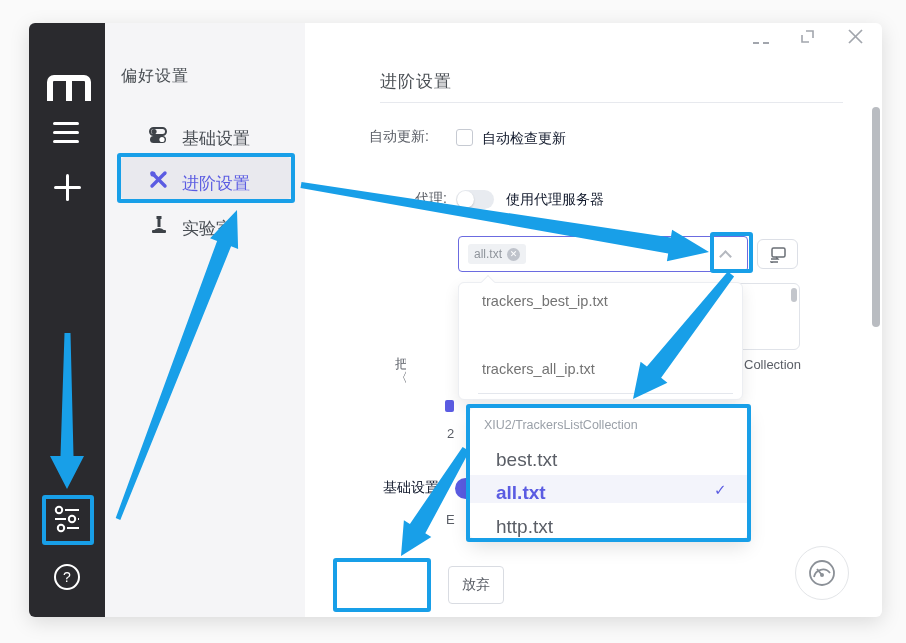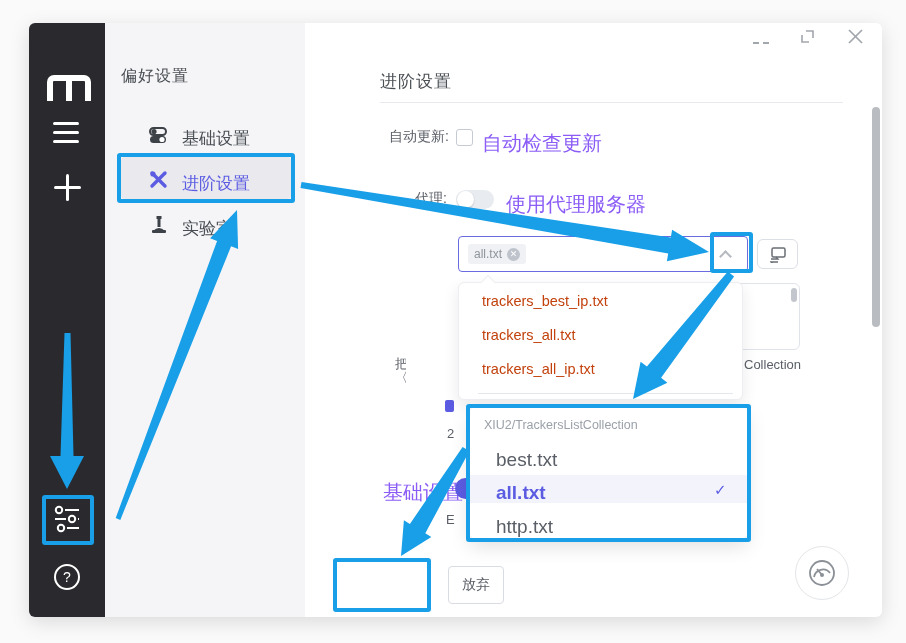--- a/index.html
+++ b/index.html
@@ -20,21 +20,21 @@
   
   #prefs { left:105px; top:23px; width:200px; height:594px; background:#f5f5f7; }
   .prefs-title { left:121px; top:66px; font-size:16px; color:#4a4f54; letter-spacing:1px; }
   .menu-label { font-size:17px; color:#4a4f55; }
   .menu-label.active { color:#5b5ce2; }
 
   
   .page-title { left:380px; top:70px; font-size:17px; color:#4a4f54; letter-spacing:1px; }
   .divider { left:380px; top:102px; width:463px; height:1px; background:#e7e9ee; }
   .form-label { font-size:14px; color:#5a5e66; text-align:right; }
-  .sub-label  { font-size:20px; color:#8b5cf6; }
+  .sub-label  { font-size:14px; color:#0f172a; }
   .frag { font-size:13px; color:#5a5e66; overflow:hidden; white-space:nowrap; }
 
   .checkbox { width:17px; height:17px; background:#fff; border:1px solid #c6cad2; border-radius:3px; }
   .toggle-off { width:38px; height:19px; background:#e8ebf0; border-radius:10px; }
   .toggle-knob { position:absolute; left:1px; top:1px; width:17px; height:17px;
     background:#fff; border-radius:50%; box-shadow:0 1px 2px rgba(0,0,0,.18); }
 
   .select { left:458px; top:236px; width:290px; height:36px; background:#fff;
     border:1.5px solid #6b6be0; border-radius:4px; }
   .tag { left:468px; top:244px; height:20px; padding:0 6px; background:#eff1f4;
@@ -49,21 +49,21 @@
 
   .textarea-ghost { left:458px; top:283px; width:342px; height:67px; background:#fff;
     border:1px solid #e0e3e9; border-radius:6px; }
   .mini-thumb { left:791px; top:288px; width:6px; height:14px; background:#c3c6cc; border-radius:3px; }
 
   
   .panel1 { left:458px; top:282px; width:285px; height:118px; background:#fff;
     border:1px solid #eceef2; border-radius:6px; box-shadow:0 6px 16px rgba(0,0,0,.09); }
   .notch { left:483px; top:277px; width:10px; height:10px; background:#fff;
     border-left:1px solid #eceef2; border-top:1px solid #eceef2; transform:rotate(45deg); }
-  .p1-item { left:482px; width:250px; height:22px; font-size:14.5px; color:#c2410c; }
+  .p1-item { left:482px; width:250px; height:22px; font-size:14.5px; color:#737373; }
   .p1-div { left:478px; top:393px; width:255px; height:1px; background:#e4e7ed; }
 
   .panel2 { left:470px; top:408px; width:277px; height:130px; background:#fff;
     border-radius:4px; box-shadow:0 8px 20px rgba(0,0,0,.13); }
   .p2-head { left:484px; top:418px; font-size:12.5px; color:#9ba1a9; }
   .p2-item { left:496px; font-size:19px; color:#5a5e66; }
   .sel-row { left:470px; top:475px; width:277px; height:28px; background:#f3f4fb; }
   .sel-item { color:#5b5ce2; font-weight:bold; }
   .check { left:714px; top:481px; font-size:15px; color:#5b5ce2; font-weight:bold; }
 
@@ -156,21 +156,21 @@
     <path d="M2 6 V13 H9" fill="none" stroke="#a2a6ad" stroke-width="1.6"></path>
   </svg>
   <svg class="abs" style="left:847px;top:28px" width="17" height="17">
     <line x1="2" y1="2" x2="15" y2="15" stroke="#a2a6ad" stroke-width="1.7"></line>
     <line x1="15" y1="2" x2="2" y2="15" stroke="#a2a6ad" stroke-width="1.7"></line>
   </svg>
 
   <div class="abs page-title">进阶设置</div>
   <div class="abs divider"></div>
 
-  <div class="abs form-label" style="left:332px;top:128px;width:117px">自动更新:</div>
+  <div class="abs form-label" style="left:312px;top:128px;width:117px">自动更新:</div>
   <div class="abs checkbox" style="left:456px;top:129px"></div>
   <div class="abs sub-label" style="left:482px;top:130px">自动检查更新</div>
 
   <div class="abs form-label" style="left:330px;top:190px;width:117px">代理:</div>
   <div class="abs toggle-off" style="left:456px;top:190px">
     <div class="toggle-knob"></div>
   </div>
   <div class="abs sub-label" style="left:506px;top:191px">使用代理服务器</div>
 
   <div class="abs select"></div>
@@ -206,21 +206,20 @@
       <line x1="16" y1="18" x2="11" y2="12" stroke="#8b9097" stroke-width="1.8"></line>
       <circle cx="16" cy="18" r="2" fill="#8b9097"></circle>
     </svg>
   </div>
 
   <div class="abs scroll-thumb"></div>
 
   <div class="abs notch" style="z-index:21"></div>
   <div class="abs panel1" style="z-index:20"></div>
   <div class="abs p1-item" style="top:293px;z-index:21">trackers_best_ip.txt</div>
-  <div class="abs p1-item" style="top:327px;z-index:21">trackers_all.txt</div>
   <div class="abs p1-item" style="top:361px;z-index:21">trackers_all_ip.txt</div>
   <div class="abs p1-div" style="z-index:21"></div>
 
   <div class="abs panel2" style="z-index:20"></div>
   <div class="abs p2-head" style="z-index:21">XIU2/TrackersListCollection</div>
   <div class="abs p2-item" style="top:449px;z-index:21">best.txt</div>
   <div class="abs sel-row" style="z-index:21"></div>
   <div class="abs p2-item sel-item" style="top:482px;z-index:22">all.txt</div>
   <div class="abs check" style="z-index:22">✓</div>
   <div class="abs p2-item" style="top:516px;z-index:21">http.txt</div>

